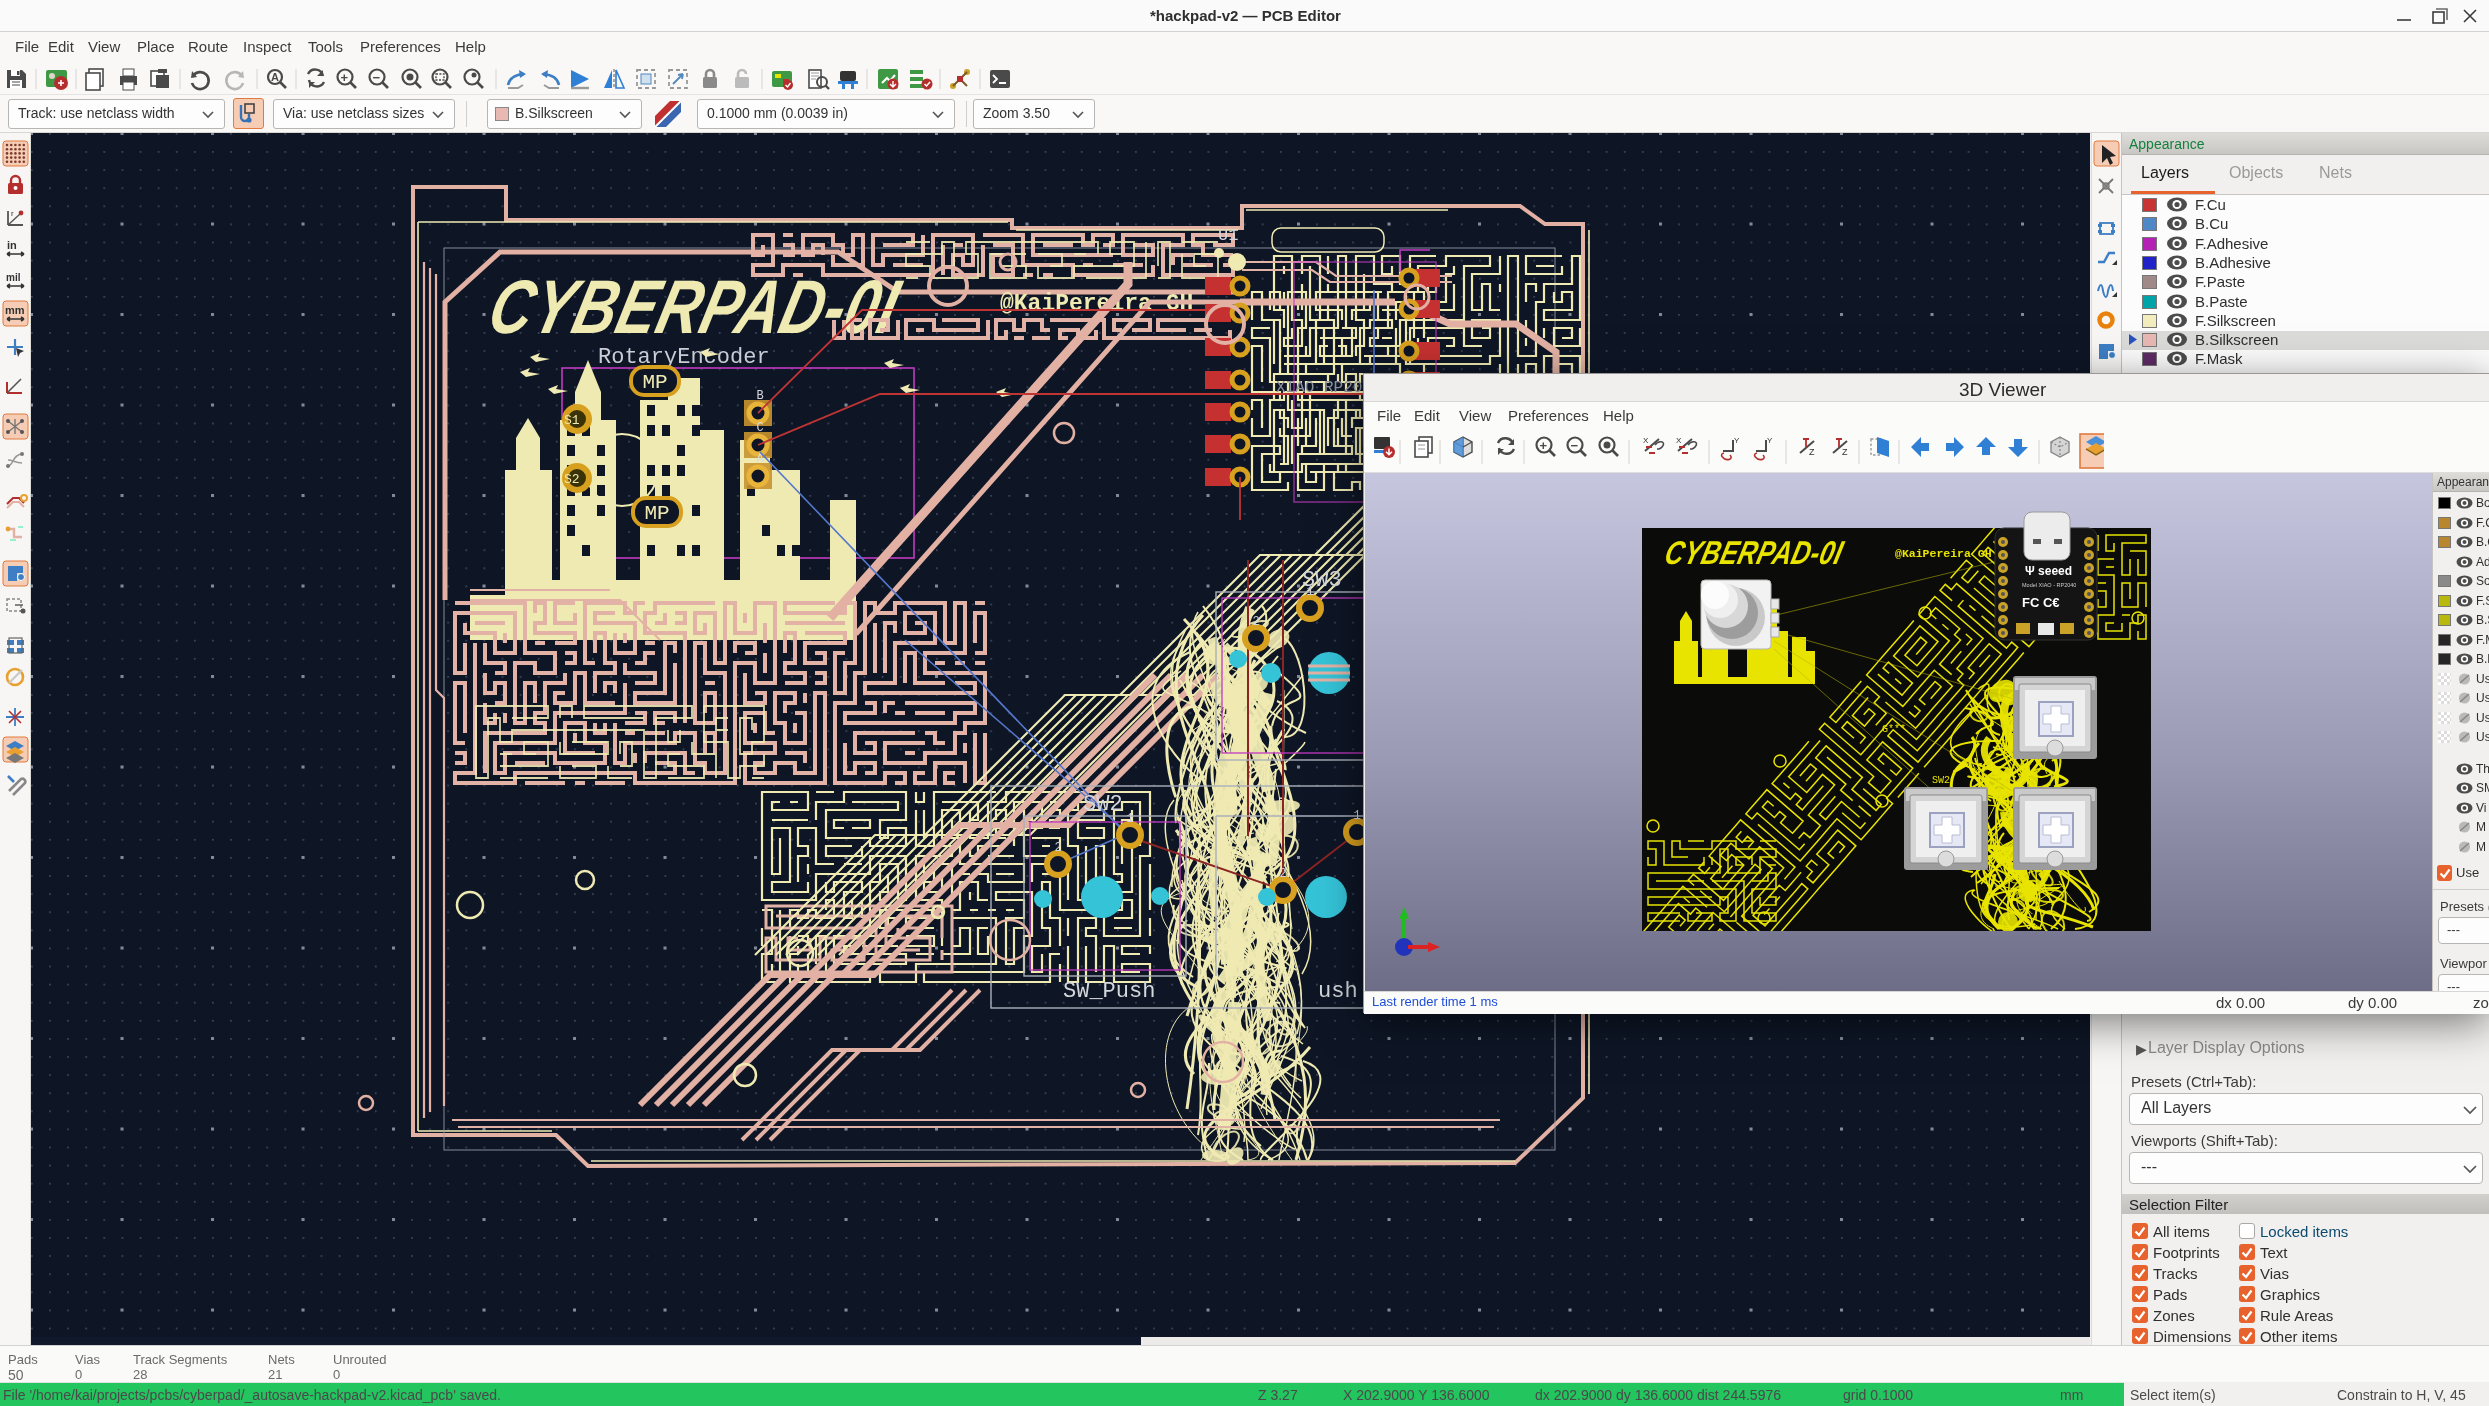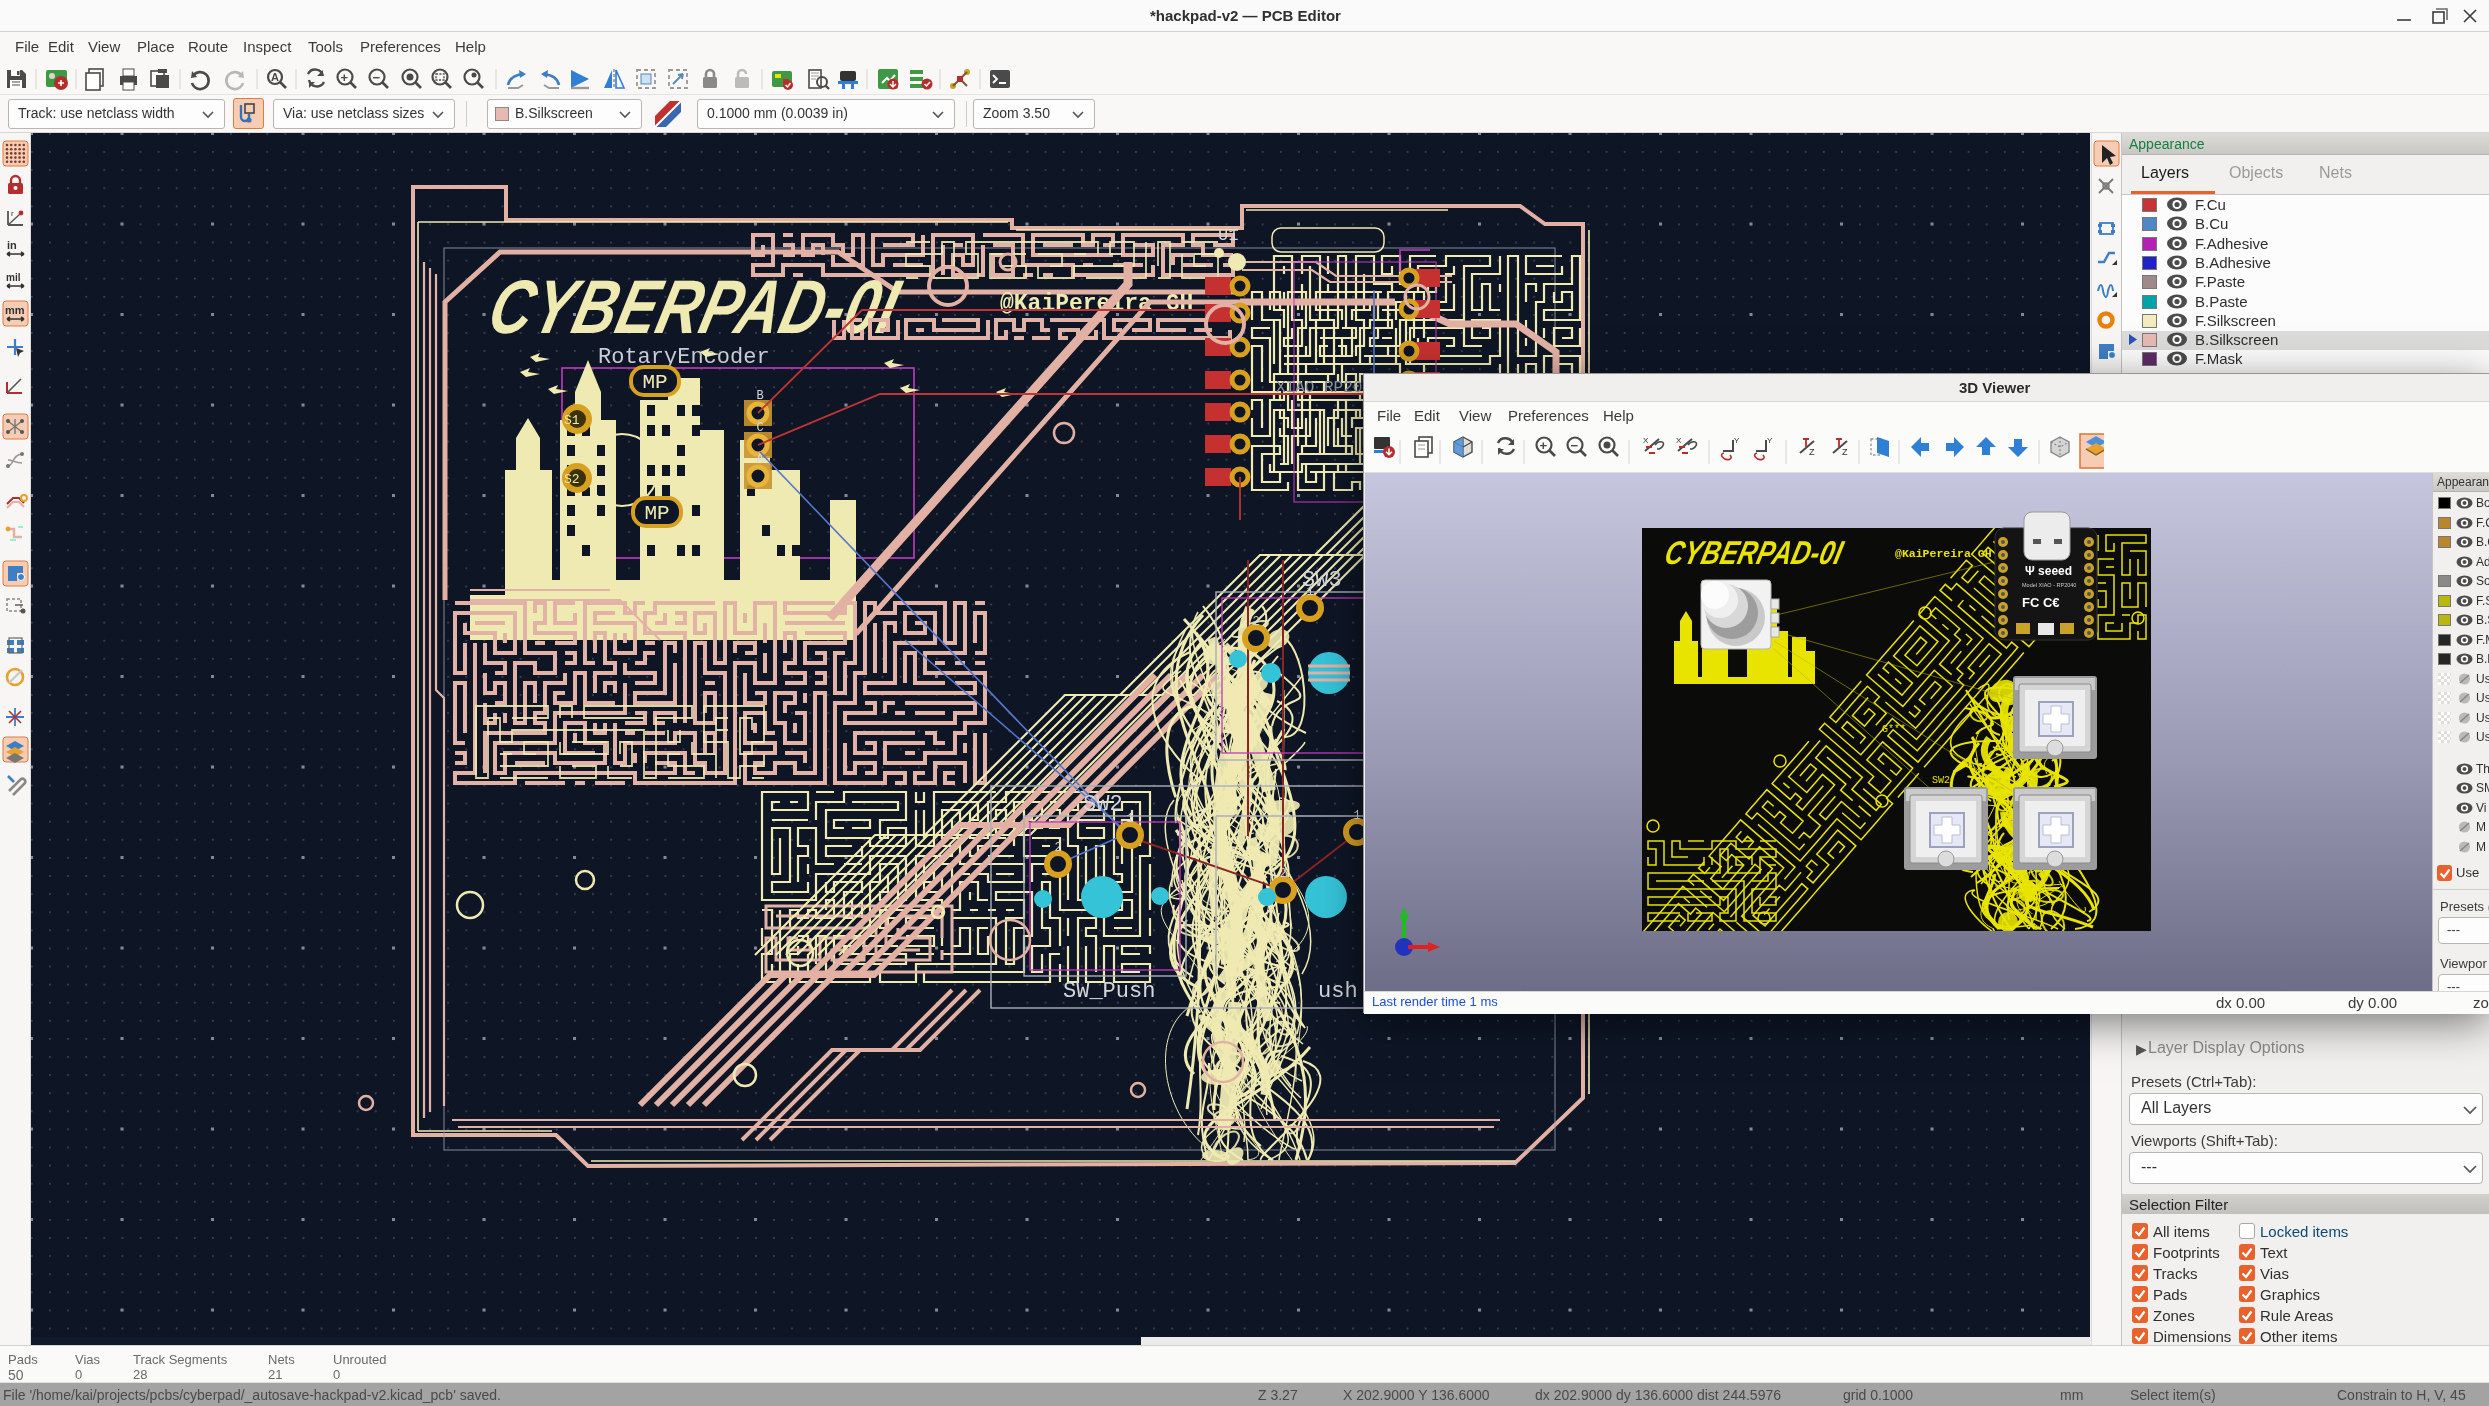--- a/index.html
+++ b/index.html
@@ -996,21 +996,21 @@
     </svg>
     <div class="tx" style="left:31px;top:1195px;font-size:15px;color:#2e2e2e">Dimensions</div>
     <div class="abs" style="left:117px;top:1195px;width:16px;height:16px;background:#e8622d;border-radius:3px"></div>
     <svg class="abs" style="left:117px;top:1195px" width="16" height="16">
       <path d="M3.5,8.5 L7,12 L12.5,4.5" stroke="#fff" stroke-width="2.2" fill="none"></path>
     </svg>
     <div class="tx" style="left:138px;top:1195px;font-size:15px;color:#2e2e2e">Other items</div>
   </div>
 <div class="abs" style="left:1363px;top:373px;width:1126px;height:640px;background:#f1efed;border:1px solid #9a9896;box-shadow:0 10px 40px rgba(0,0,0,0.5)">
     <div class="abs" style="left:0;top:0;width:1126px;height:28px;background:#f1efed;border-bottom:1px solid #d8d6d3"></div>
-    <div class="tx" style="left:595px;top:5px;font-size:15px;font-weight:bold;color:#2c2c2c">3D Viewer</div>
+    <div class="tx" style="left:595px;top:5px;font-size:19px;font-weight:normal;color:#2c2c2c">3D Viewer</div>
     <div class="abs" style="left:0;top:28px;width:1126px;height:29px;background:#fbfbfa"></div>
     <div class="tx" style="left:13px;top:33px;font-size:15px;color:#3a3a3a">File</div>
     <div class="tx" style="left:50px;top:33px;font-size:15px;color:#3a3a3a">Edit</div>
     <div class="tx" style="left:95px;top:33px;font-size:15px;color:#3a3a3a">View</div>
     <div class="tx" style="left:144px;top:33px;font-size:15px;color:#3a3a3a">Preferences</div>
     <div class="tx" style="left:239px;top:33px;font-size:15px;color:#3a3a3a">Help</div>
     <div class="abs" style="left:0;top:57px;width:1126px;height:42px;background:#fbfbfa;border-bottom:1px solid #e0dedc"></div>
     <svg class="abs" style="left:0;top:57px" width="740" height="42">
       <line x1="36" y1="9" x2="36" y2="33" stroke="#dcdad7" stroke-width="1.2"></line>
       <line x1="76" y1="9" x2="76" y2="33" stroke="#dcdad7" stroke-width="1.2"></line>
@@ -1544,21 +1544,21 @@
     <div class="tx" style="left:8px;top:21px;font-size:14px;color:#6a6a6a">50</div>
     <div class="tx" style="left:75px;top:6px;font-size:13px;color:#6a6a6a">Vias</div>
     <div class="tx" style="left:75px;top:21px;font-size:13px;color:#6a6a6a">0</div>
     <div class="tx" style="left:133px;top:6px;font-size:13px;color:#6a6a6a">Track Segments</div>
     <div class="tx" style="left:133px;top:21px;font-size:13px;color:#6a6a6a">28</div>
     <div class="tx" style="left:268px;top:6px;font-size:13px;color:#6a6a6a">Nets</div>
     <div class="tx" style="left:268px;top:21px;font-size:13px;color:#6a6a6a">21</div>
     <div class="tx" style="left:333px;top:6px;font-size:13px;color:#6a6a6a">Unrouted</div>
     <div class="tx" style="left:333px;top:21px;font-size:13px;color:#6a6a6a">0</div>
   </div>
-<div class="abs" style="left:0;top:1382px;width:2489px;height:24px;background:#a3a3a3;border-top:1px solid #e2e0de">
+<div class="abs" style="left:0;top:1382px;width:2124px;height:24px;background:#22c55e;border-top:1px solid #e2e0de">
     <div class="tx" style="left:3px;top:4px;font-size:14px;color:#4a4a4a">File '/home/kai/projects/pcbs/cyberpad/_autosave-hackpad-v2.kicad_pcb' saved.</div>
     <div class="tx" style="left:1258px;top:4px;font-size:14px;color:#4a4a4a">Z 3.27</div>
     <div class="tx" style="left:1343px;top:4px;font-size:14px;color:#4a4a4a">X 202.9000  Y 136.6000</div>
     <div class="tx" style="left:1535px;top:4px;font-size:14px;color:#4a4a4a">dx 202.9000  dy 136.6000  dist 244.5976</div>
     <div class="tx" style="left:1843px;top:4px;font-size:14px;color:#4a4a4a">grid 0.1000</div>
     <div class="tx" style="left:2060px;top:4px;font-size:14px;color:#4a4a4a">mm</div>
     <div class="tx" style="left:2130px;top:4px;font-size:14px;color:#4a4a4a">Select item(s)</div>
     <div class="tx" style="left:2337px;top:4px;font-size:14px;color:#4a4a4a">Constrain to H, V, 45</div>
   </div>
 </body></html>

